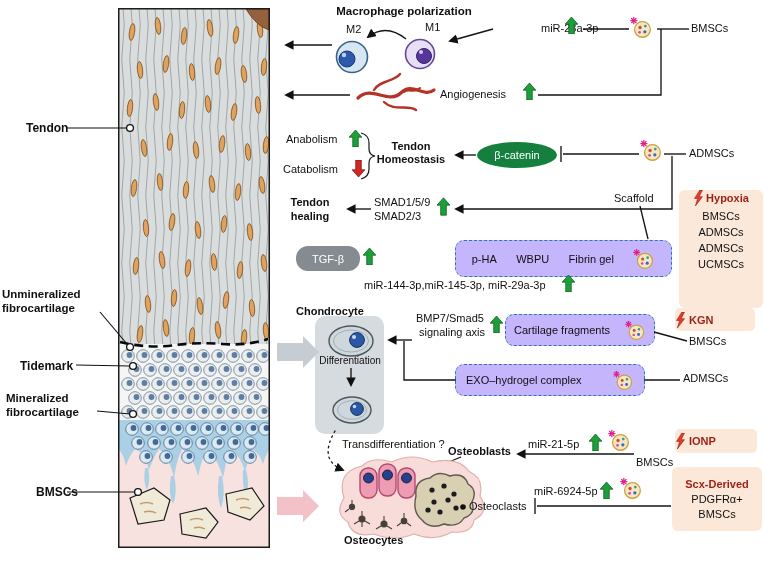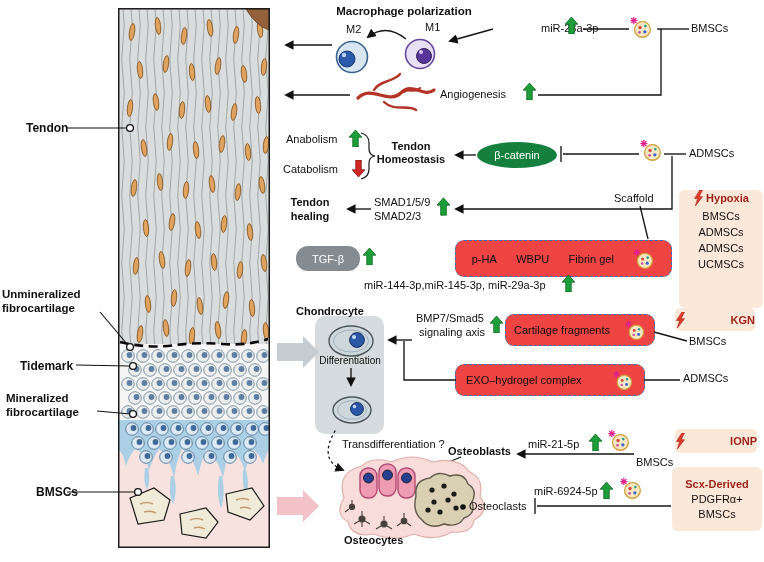--- a/index.html
+++ b/index.html
@@ -13,24 +13,24 @@
   .wrap { white-space:normal; line-height:1.25; }
   .dr { color:#9c1f15; font-weight:700; }
   .tissue { position:absolute; left:118px; top:8px; z-index:1; }
   .overlay { position:absolute; left:0; top:0; z-index:3; pointer-events:none; }
   .icon { position:absolute; z-index:4; }
   .panel-gray { position:absolute; background:#d5dbde; border-radius:10px; z-index:2; }
   .pill-black { position:absolute; background:#15803d; color:#fff; border-radius:50%;
                 display:flex; align-items:center; justify-content:center; z-index:2; font-size:11px; }
   .pill-gray  { position:absolute; background:#858c91; color:#fff; border-radius:12px;
                 display:flex; align-items:center; justify-content:center; z-index:2; font-size:11px; }
-  .box-blue { position:absolute; background:#ef4444; border:1.6px dashed #2e75b6; border-radius:9px;
+  .box-blue { position:absolute; background:#c4b5fd; border:1.6px dashed #2e75b6; border-radius:9px;
               z-index:2; display:flex; align-items:center; box-sizing:border-box; }
   .chip { position:absolute; background:#fbe8d9; border-radius:5px; z-index:2;
-          display:flex; align-items:center; justify-content:space-between; gap:3px; box-sizing:border-box; }
+          display:flex; align-items:center; justify-content:flex-start; gap:3px; box-sizing:border-box; }
   .src-panel { position:absolute; background:#fbe8d9; border-radius:6px; z-index:2;
                display:flex; flex-direction:column; align-items:center; gap:4px; box-sizing:border-box; }
 </style>
 </head>
 <body>
 
 <div class="canvas">
 
   <svg width="0" height="0" style="position:absolute" aria-hidden="true">
     <defs>

